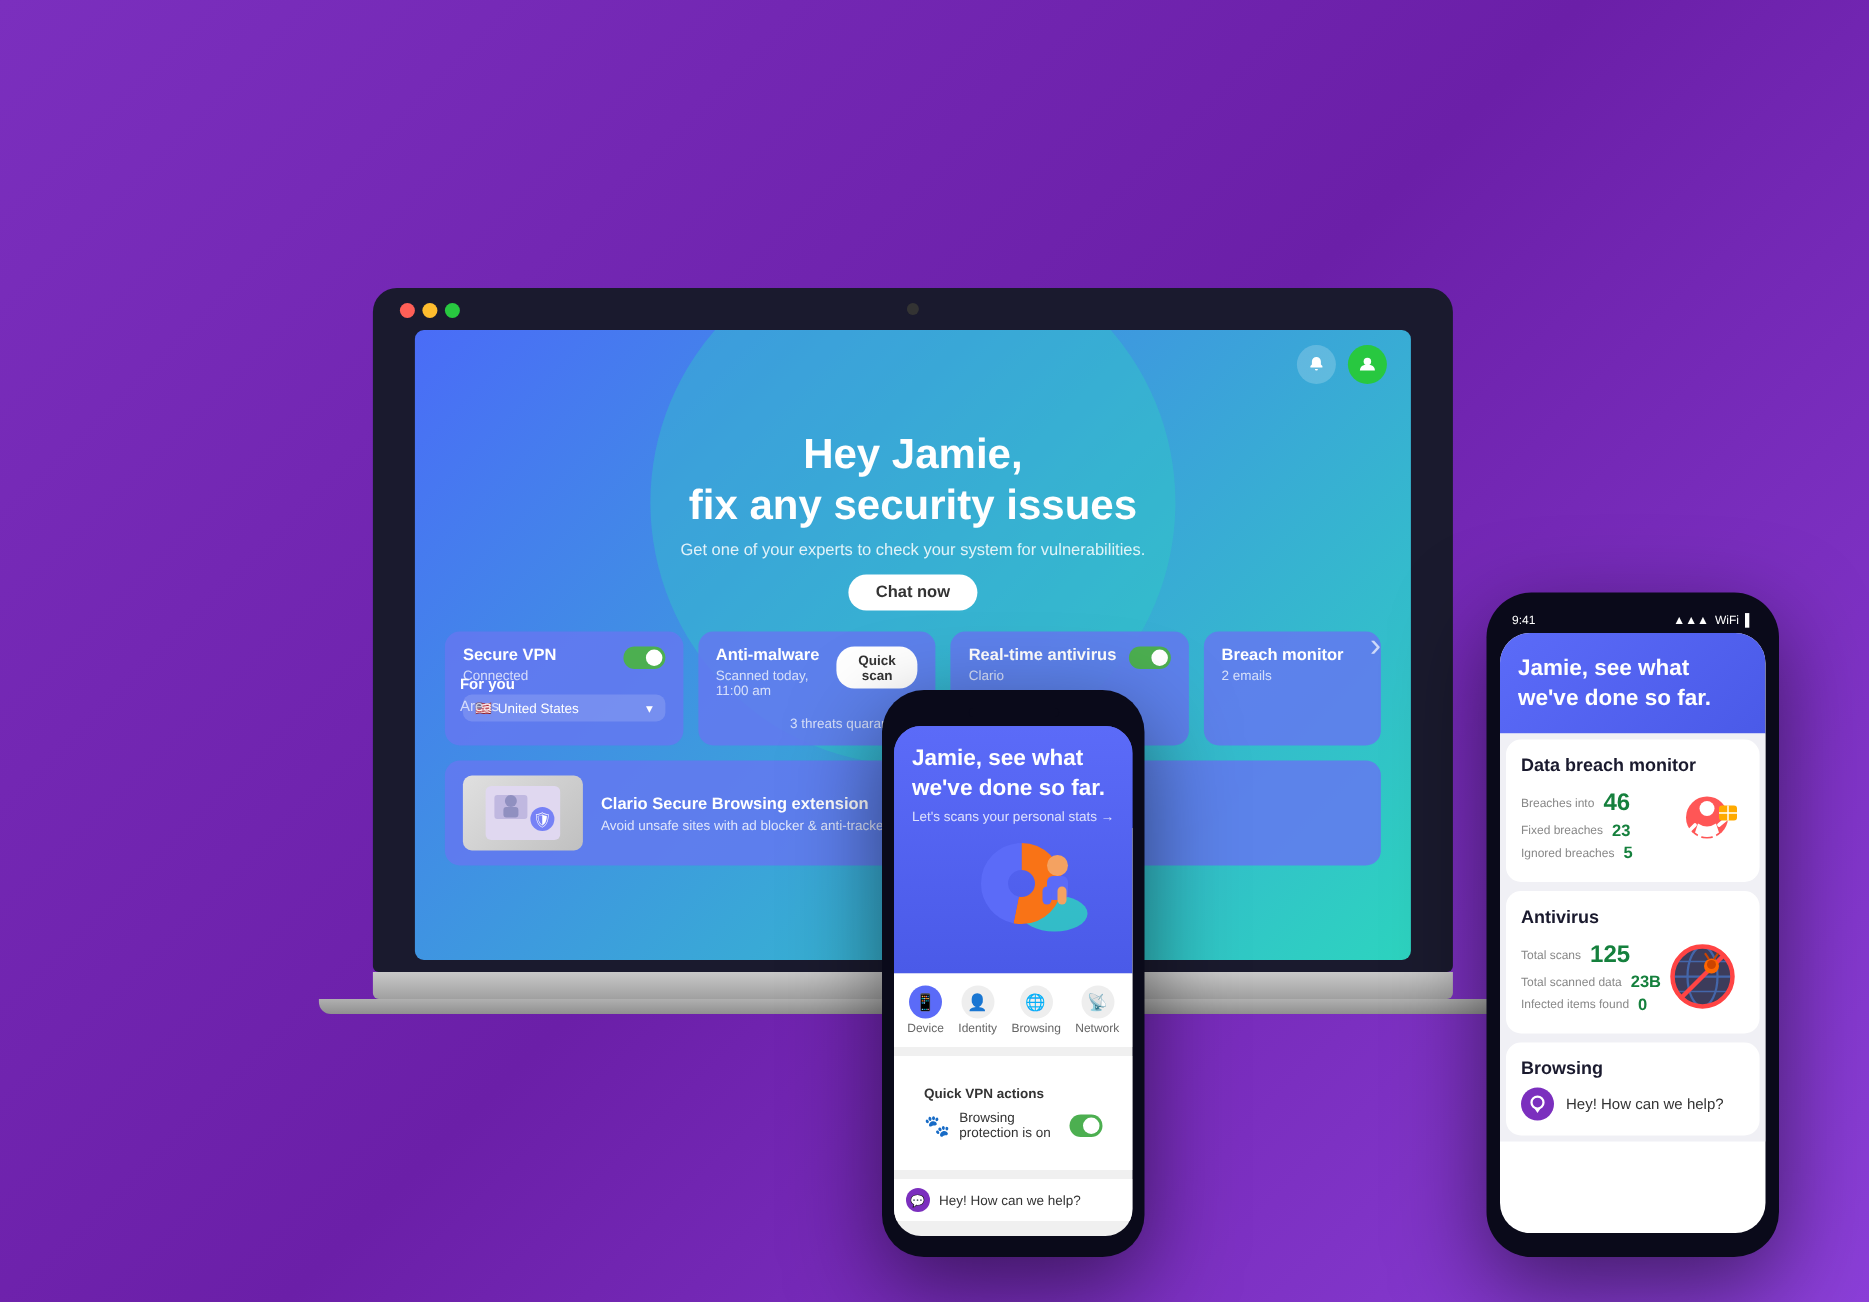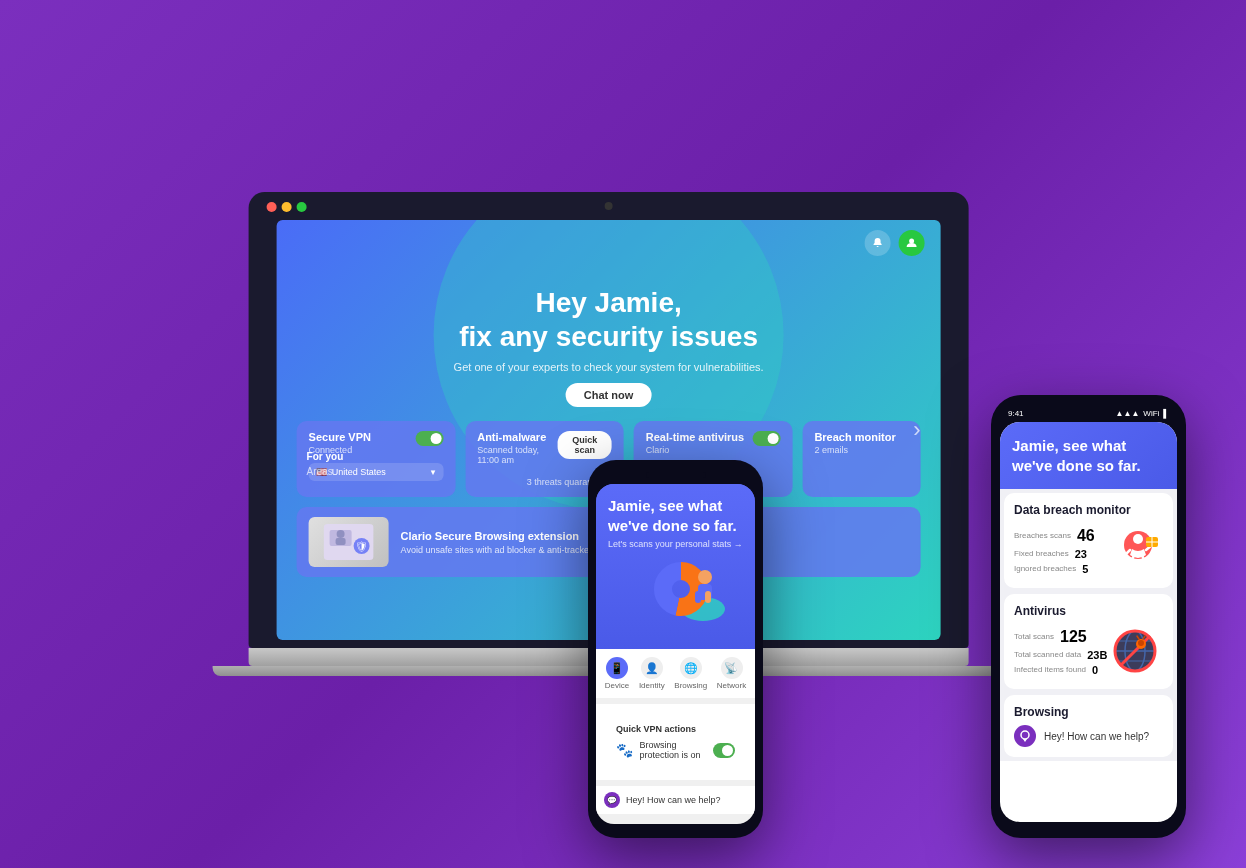--- a/index.html
+++ b/index.html
@@ -528,21 +528,21 @@
     }
 
     .stat-label {
       font-size: 8px;
       color: #888;
     }
 
     .stat-value {
       font-size: 11px;
       font-weight: 700;
-      color: #000000;
+      color: #15803d;
     }
 
     .stat-value.large {
       font-size: 16px;
     }
 
     .p2card-illustration {
       width: 55px;
       height: 55px;
       display: flex;
@@ -791,21 +791,21 @@
           <h2>Jamie, see what we've done so far.</h2>
         </div>
 
         <div class="phone2-cards">
 
           <div class="p2card">
             <div class="p2card-title">Data breach monitor</div>
             <div class="p2card-content">
               <div class="p2card-stats">
                 <div class="stat-row">
-                  <span class="stat-label">Breaches scans</span>
+                  <span class="stat-label">Breaches into</span>
                   <span class="stat-value large">46</span>
                 </div>
                 <div class="stat-row">
                   <span class="stat-label">Fixed breaches</span>
                   <span class="stat-value">23</span>
                 </div>
                 <div class="stat-row">
                   <span class="stat-label">Ignored breaches</span>
                   <span class="stat-value">5</span>
                 </div>

